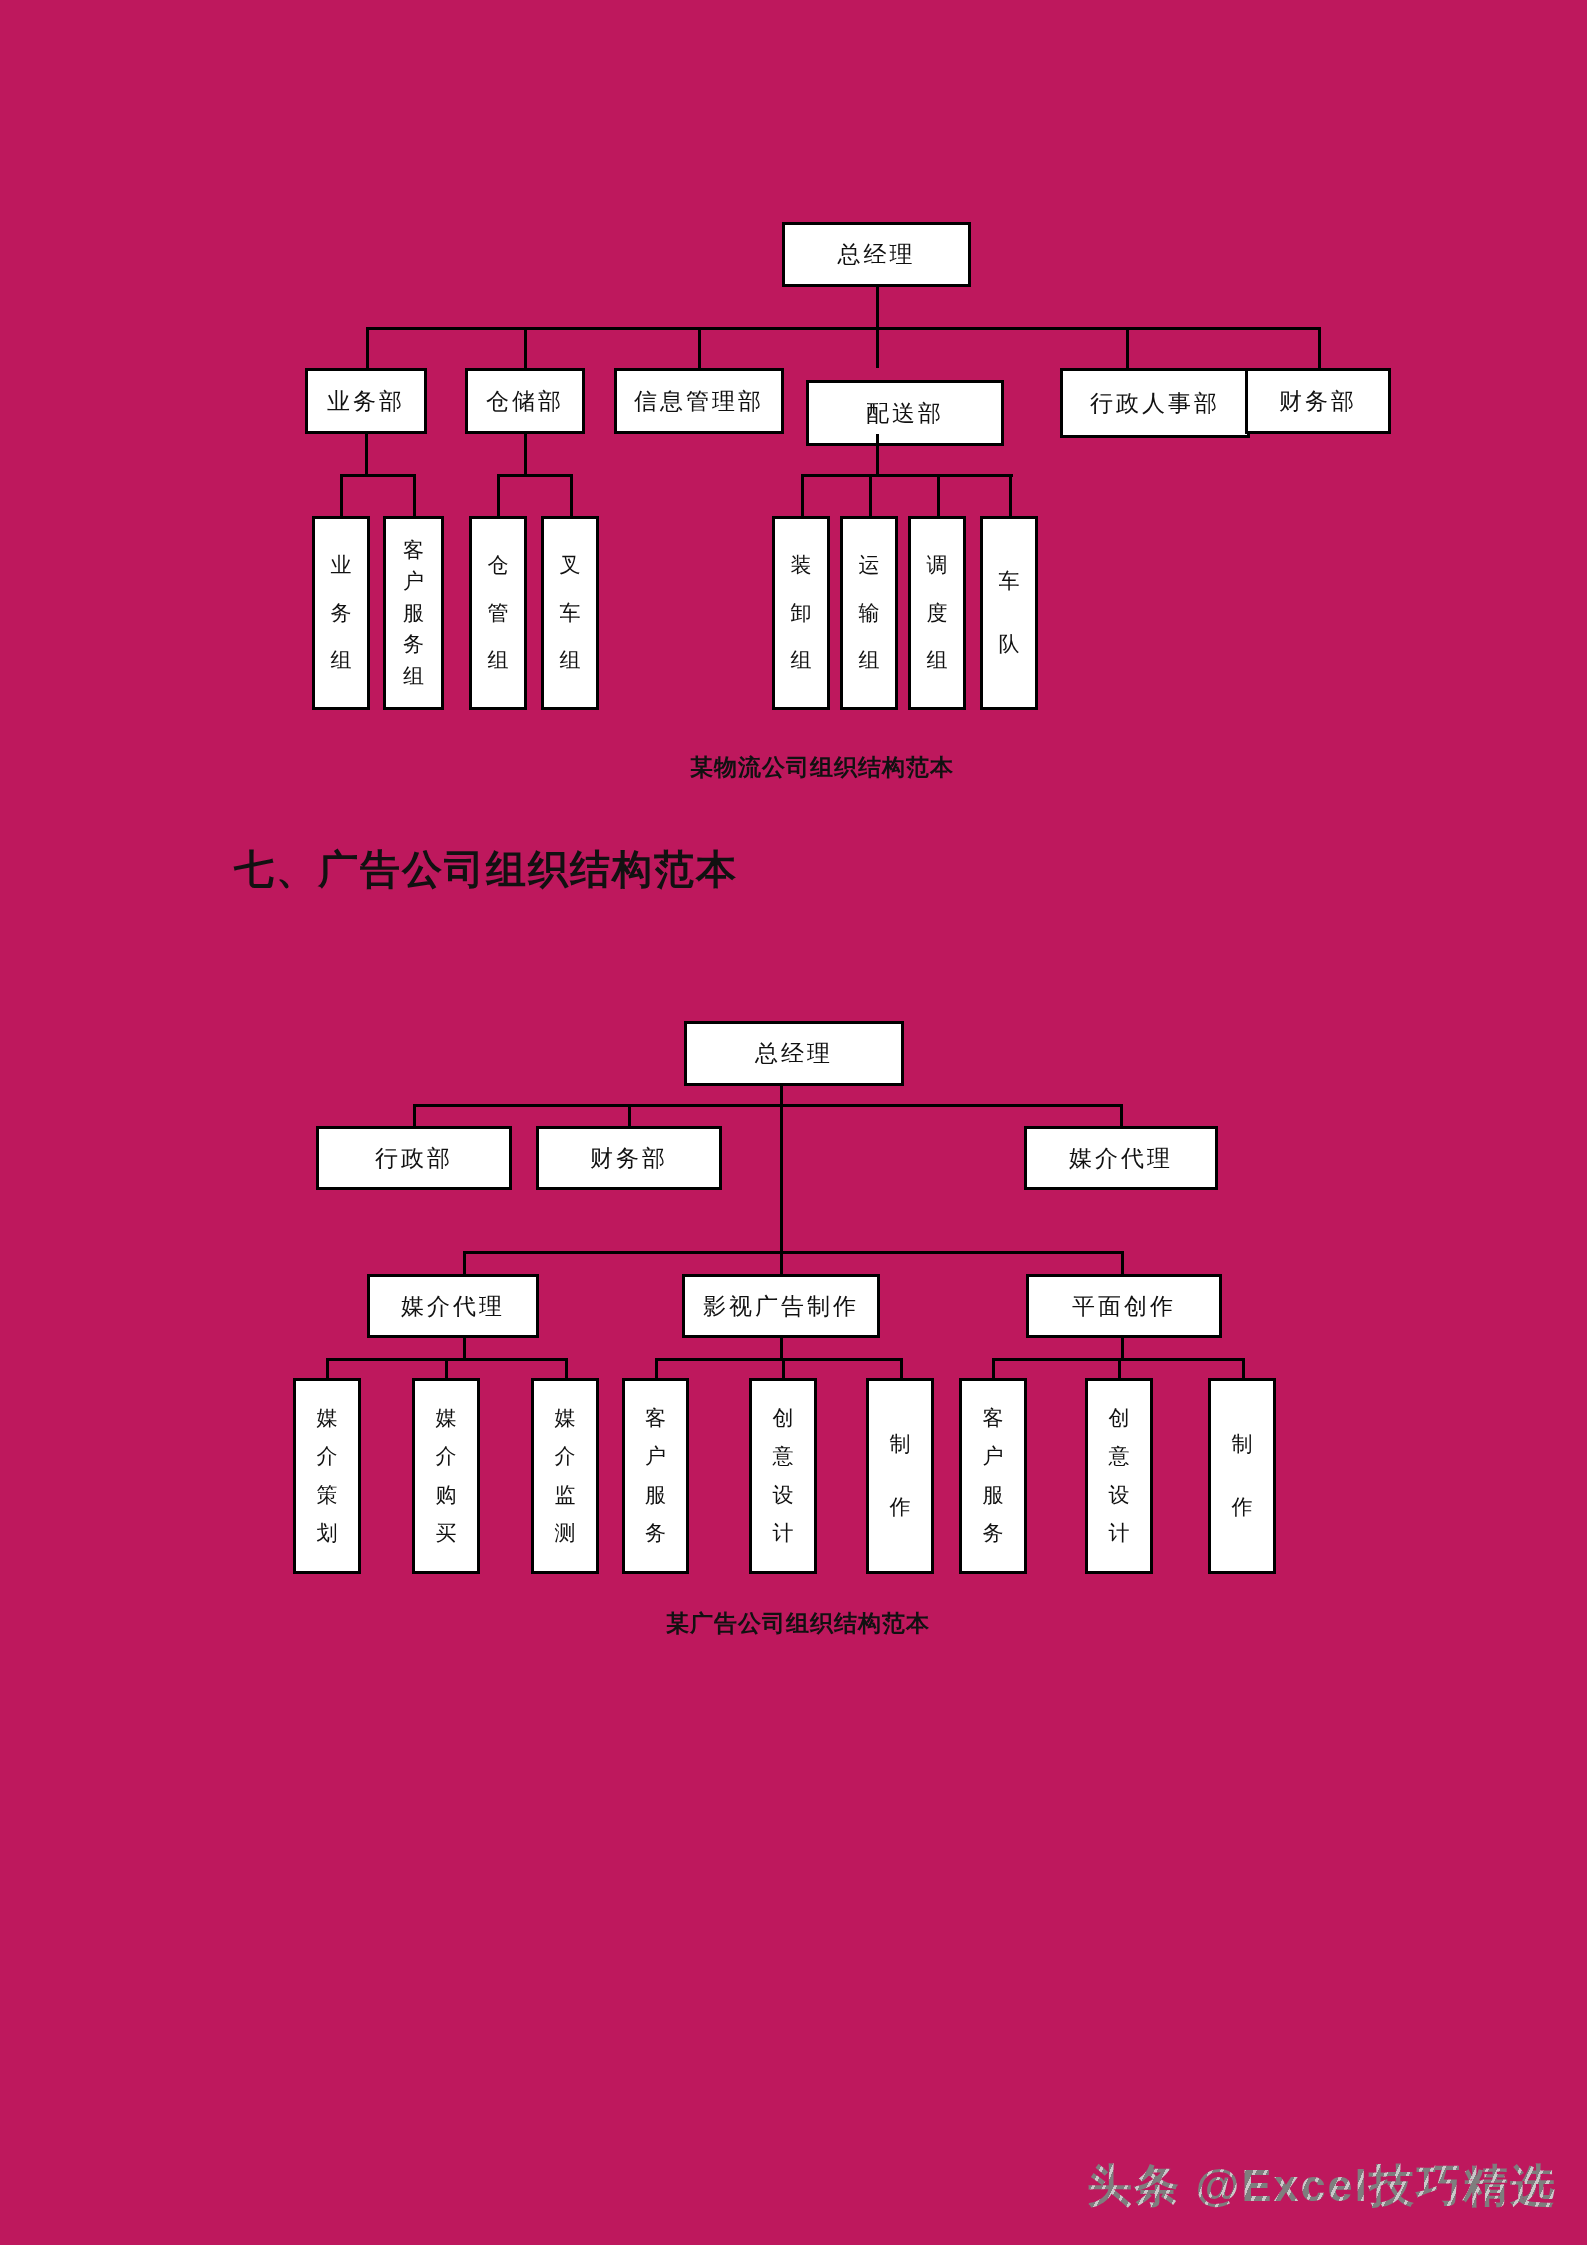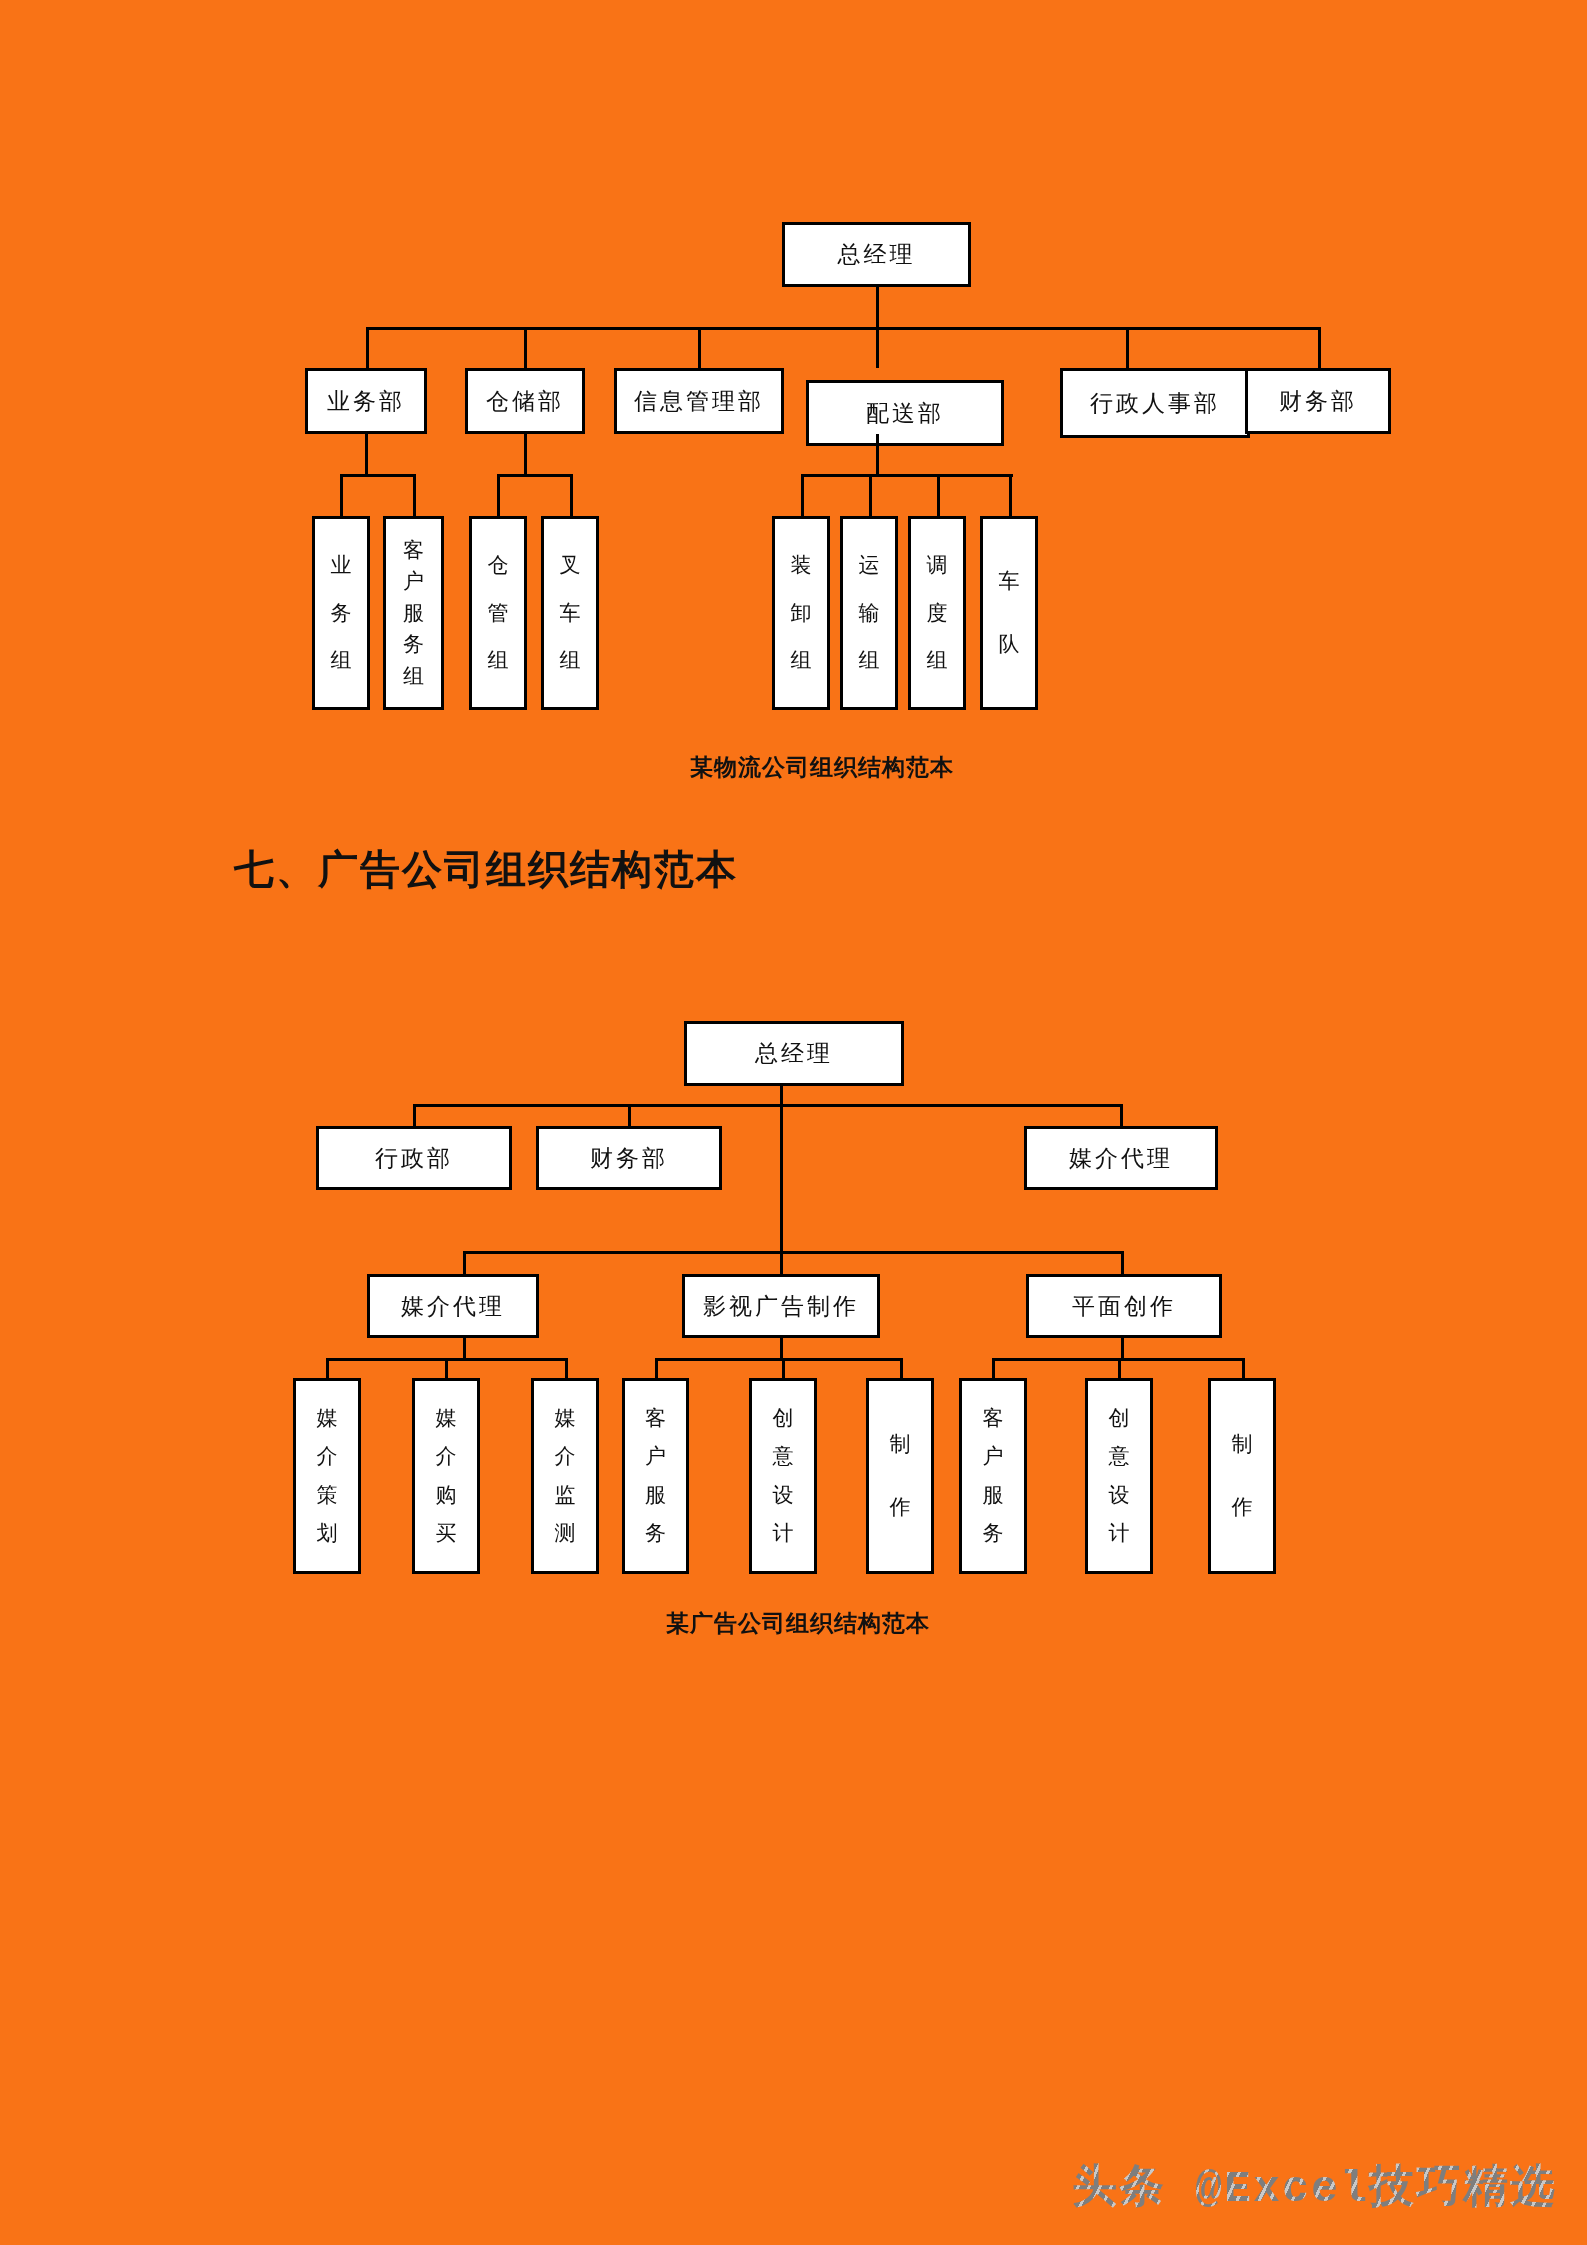--- a/index.html
+++ b/index.html
@@ -1,19 +1,19 @@
 <!DOCTYPE html>
 <html><head>
 <meta charset="utf-8">
 <style>
   html,body{margin:0;padding:0;background:#e8e8e8;}
   #page{
     position:relative;
     width:1587px;height:2245px;
-    background:#f97316;
+    background:#be185d;
     font-family:"Liberation Serif", serif;
     color:#111;
     overflow:hidden;
   }
   
   .box{
     position:absolute;
     box-sizing:border-box;
     border:3px solid #000;
     background:#fff;
@@ -57,21 +57,21 @@
   .para{
     position:absolute;
     font-size:26px;
     letter-spacing:2px;
     white-space:nowrap;
   }
   .watermark{
     position:absolute;
     top:2156px;
     right:30px;
-    font-family:Liberation Mono, monospace;
+    font-family:Liberation Sans, sans-serif;
     font-weight:700;
     font-size:45px;
     letter-spacing:2px;
     color:#868686;
     white-space:nowrap;
   }
   @supports (-webkit-background-clip: text){
     .watermark{
       background:repeating-linear-gradient(115deg,#7e7e7e 0 7px,#c9c9c9 7px 10px);
       -webkit-background-clip:text;

